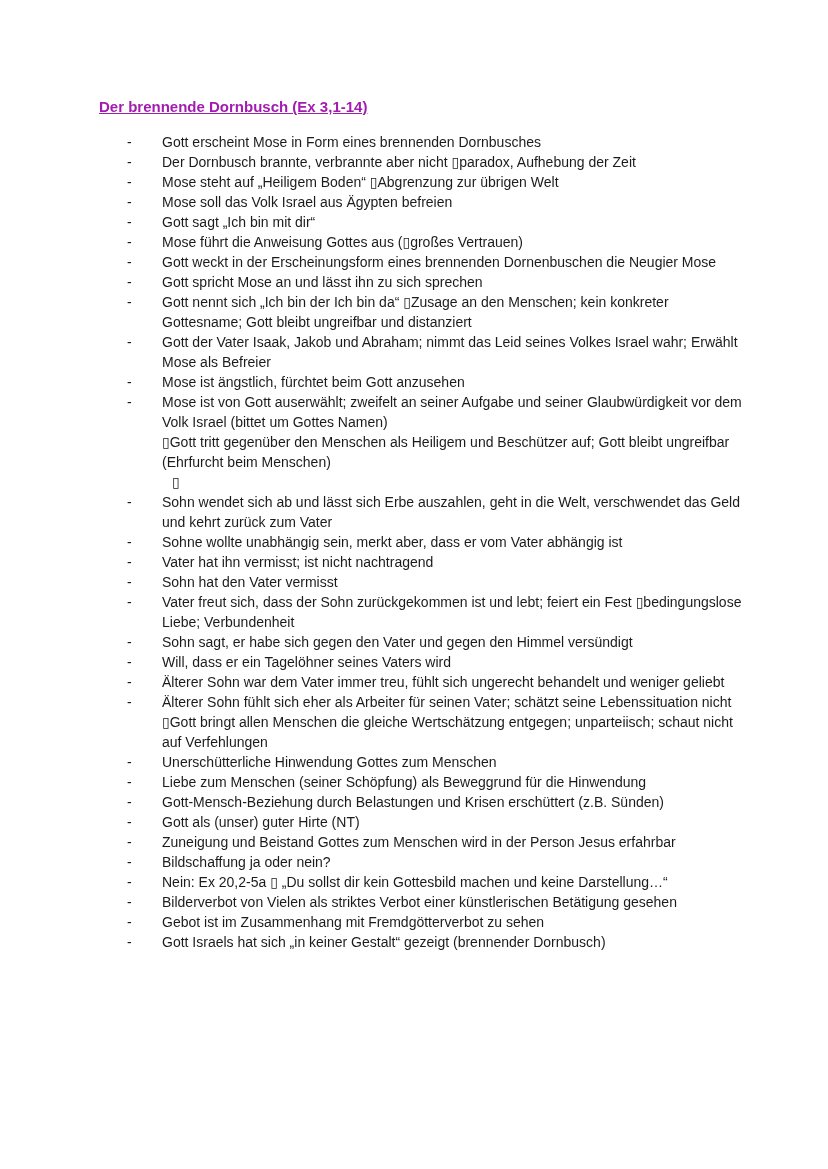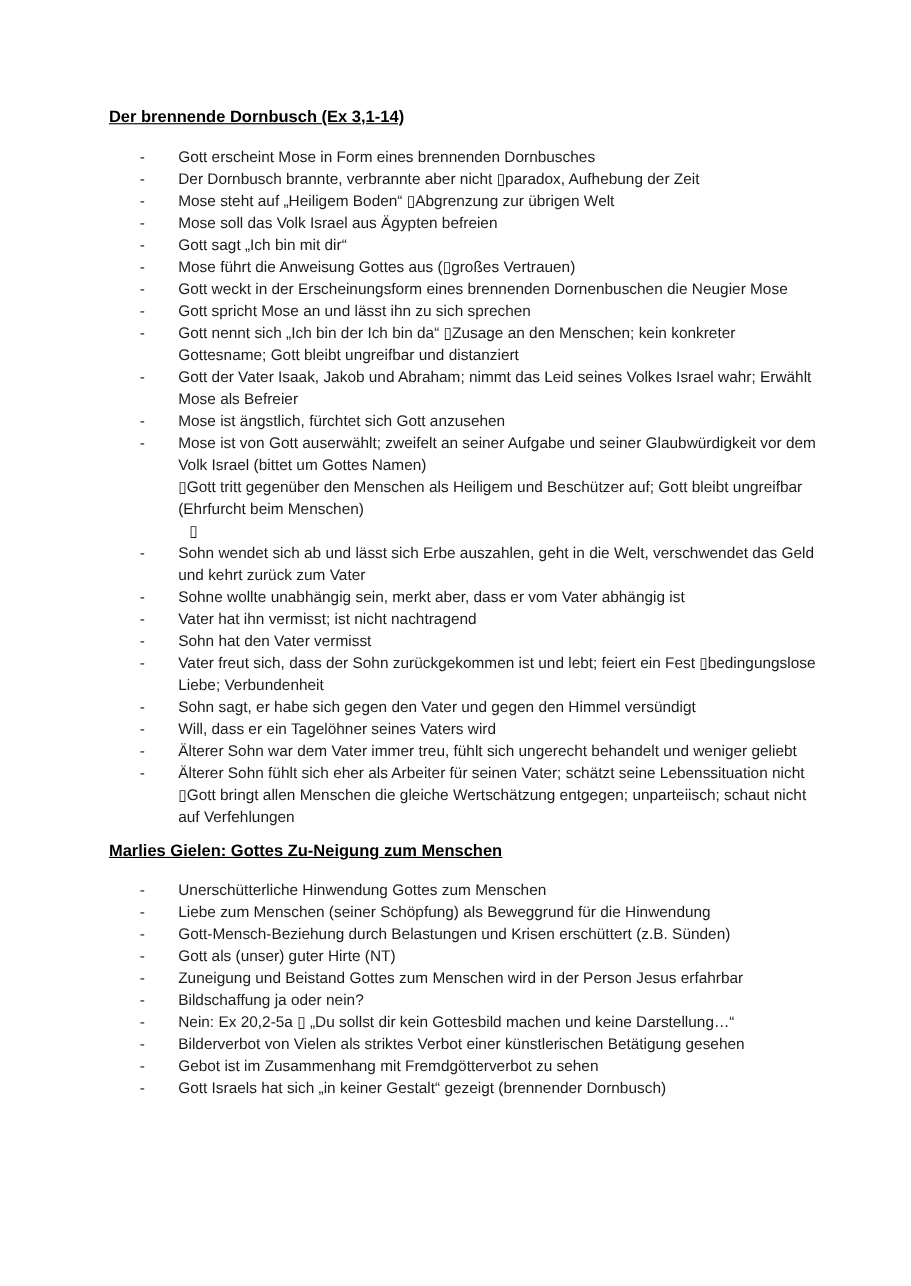--- a/index.html
+++ b/index.html
@@ -17,21 +17,21 @@
     font-family: "Liberation Sans", sans-serif;
     color: #1b1b1b;
     overflow: hidden;
   }
   .heading {
     font-size: 15px;
     font-weight: bold;
     line-height: 20px;
     text-decoration: underline;
     margin: 12px 0 15px 0;
-    color: #000000;
+    color: #a21caf;
   }
   section:first-child .heading { margin-top: 0; }
   .list { margin: 0; padding: 0; }
   .item {
     display: flex;
     align-items: flex-start;
     font-size: 14px;
     line-height: 20px;
   }
   .item .marker {
@@ -94,21 +94,21 @@
           <div class="item">
             <span class="marker">-</span>
             <span class="item-text">Gott nennt sich „Ich bin der Ich bin da“ ▯Zusage an den Menschen; kein konkreter Gottesname; Gott bleibt ungreifbar und distanziert</span>
           </div>
           <div class="item">
             <span class="marker">-</span>
             <span class="item-text">Gott der Vater Isaak, Jakob und Abraham; nimmt das Leid seines Volkes Israel wahr; Erwählt Mose als Befreier</span>
           </div>
           <div class="item">
             <span class="marker">-</span>
-            <span class="item-text">Mose ist ängstlich, fürchtet sich Gott anzusehen</span>
+            <span class="item-text">Mose ist ängstlich, fürchtet beim Gott anzusehen</span>
           </div>
           <div class="item">
             <span class="marker">-</span>
             <span class="item-text">Mose ist von Gott auserwählt; zweifelt an seiner Aufgabe und seiner Glaubwürdigkeit vor dem Volk Israel (bittet um Gottes Namen)
 ▯Gott tritt gegenüber den Menschen als Heiligem und Beschützer auf; Gott bleibt ungreifbar (Ehrfurcht beim Menschen)</span>
           </div>
           <div class="item sub">
             <span class="marker">▯</span>
           </div>
         </div>
@@ -148,21 +148,20 @@
             <span class="item-text">Älterer Sohn war dem Vater immer treu, fühlt sich ungerecht behandelt und weniger geliebt</span>
           </div>
           <div class="item">
             <span class="marker">-</span>
             <span class="item-text">Älterer Sohn fühlt sich eher als Arbeiter für seinen Vater; schätzt seine Lebenssituation nicht
 ▯Gott bringt allen Menschen die gleiche Wertschätzung entgegen; unparteiisch; schaut nicht auf Verfehlungen</span>
           </div>
         </div>
       </section>
       <section>
-        <div class="heading">Marlies Gielen: Gottes Zu-Neigung zum Menschen</div>
         <div class="list">
           <div class="item">
             <span class="marker">-</span>
             <span class="item-text">Unerschütterliche Hinwendung Gottes zum Menschen</span>
           </div>
           <div class="item">
             <span class="marker">-</span>
             <span class="item-text">Liebe zum Menschen (seiner Schöpfung) als Beweggrund für die Hinwendung</span>
           </div>
           <div class="item">

